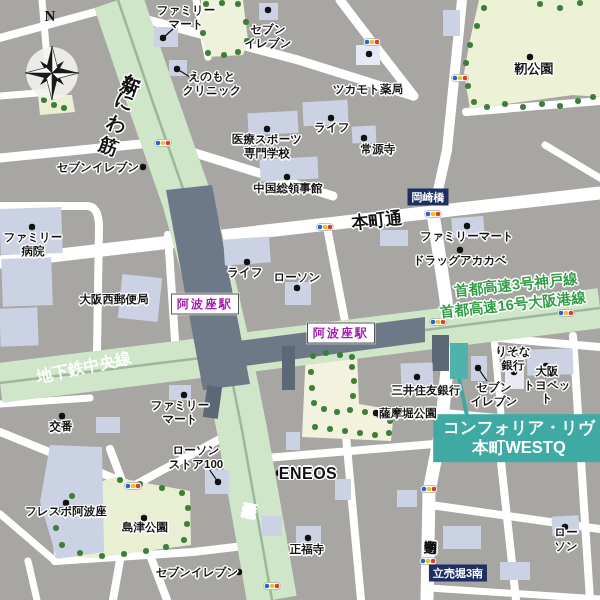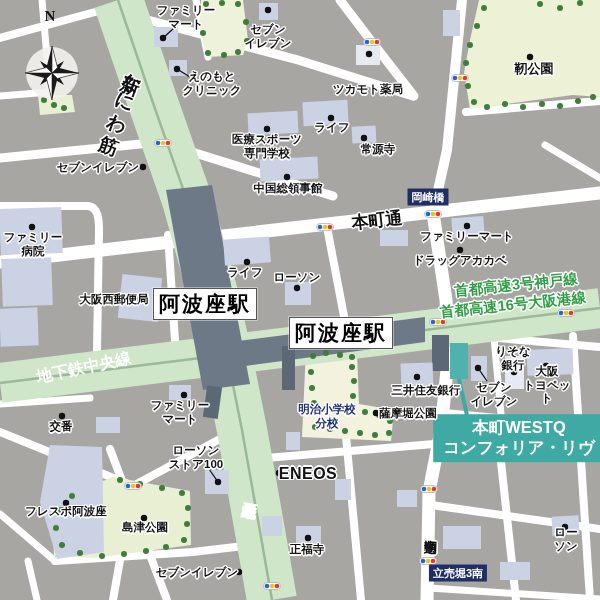--- a/index.html
+++ b/index.html
@@ -5,21 +5,21 @@
   html,body{margin:0;padding:0;background:#ddd;}
   #map{position:relative;width:600px;height:600px;background:#a8a6a3;overflow:hidden;
        font-family:"Liberation Sans","DejaVu Sans",sans-serif;}
   #base{position:absolute;left:0;top:0;}
   .lbl{position:absolute;transform:translate(-50%,-50%);white-space:pre-line;text-align:center;
        font-weight:bold;font-size:11.5px;line-height:1.18;color:#121212;letter-spacing:0;
        text-shadow:-1px -1px 0 #fff,1px -1px 0 #fff,-1px 1px 0 #fff,1px 1px 0 #fff,0 -1.5px 0 #fff,0 1.5px 0 #fff,-1.5px 0 0 #fff,1.5px 0 0 #fff;}
   .latin{font-size:16px;letter-spacing:.5px;}
   .blue-text{color:#22307a;}
   .station-box{position:absolute;transform:translate(-50%,-50%);background:#fff;border:1px solid #555;
-       color:#000000;font-weight:bold;font-size:21px;padding:1px 5px;letter-spacing:2px;white-space:nowrap;
+       color:#a21caf;font-weight:bold;font-size:12px;padding:1px 5px;letter-spacing:2px;white-space:nowrap;
        text-shadow:none;box-shadow:0 0 0 1px #ffffff66;}
   .navy-box{position:absolute;transform:translate(-50%,-50%);background:#1f2e63;color:#fff;
        font-weight:bold;font-size:11px;padding:1px 4px;white-space:nowrap;}
   .road-name{position:absolute;transform-origin:center;font-weight:bold;color:#111;}
   .vert{writing-mode:vertical-rl;text-orientation:upright;}
   .white-text{color:#fff;text-shadow:none;}
   .green-text{color:#2f9e45;font-size:14.5px;white-space:nowrap;
        text-shadow:-1px -1px 0 #fff,1px -1px 0 #fff,-1px 1px 0 #fff,1px 1px 0 #fff,0 -1.5px 0 #fff,0 1.5px 0 #fff,-1.5px 0 0 #fff,1.5px 0 0 #fff;}
   .banner{position:absolute;transform:translate(-50%,-50%);background:#3fa9a3;color:#fff;
        font-weight:bold;font-size:16.5px;line-height:1.2;padding:4px 10px;text-align:center;white-space:nowrap;}
@@ -326,22 +326,22 @@
 <div class="lbl green-text" style="left:516px;top:285px;transform:translate(-50%,-50%) rotate(-6deg);">首都高速3号神戸線</div>
 <div class="lbl green-text" style="left:513px;top:305px;transform:translate(-50%,-50%) rotate(-6deg);">首都高速16号大阪港線</div>
 
 <div class="station-box" style="left:205px;top:304px;">阿波座駅</div>
 <div class="station-box" style="left:341px;top:333px;">阿波座駅</div>
 
 <div class="navy-box" style="left:428px;top:197px;">岡崎橋</div>
 <div class="navy-box" style="left:458px;top:573px;">立売堀3南</div>
 
 <div class="banner" style="left:519px;top:438px;">
+  <div>コンフォリア・リヴ</div>
   <div>本町WESTQ</div>
-  <div>コンフォリア・リヴ</div>
 </div>
 
 <div class="lbl" style="left:186px;top:18px;">ファミリー
 マート</div>
 <div class="lbl" style="left:268px;top:37px;">セブン
 イレブン</div>
 <div class="lbl" style="left:212px;top:84px;">えのもと
 クリニック</div>
 <div class="lbl" style="left:368px;top:65px;margin-top:25px;">ツカモト薬局</div>
 <div class="lbl" style="left:534px;top:69px;font-size:13px;">靭公園</div>
@@ -358,22 +358,20 @@
 <div class="lbl" style="left:460px;top:261px;">ドラッグアカカベ</div>
 <div class="lbl" style="left:245px;top:273px;">ライフ</div>
 <div class="lbl" style="left:297px;top:278px;">ローソン</div>
 <div class="lbl" style="left:426px;top:391px;">三井住友銀行</div>
 <div class="lbl" style="left:494px;top:395px;">セブン
 イレブン</div>
 <div class="lbl" style="left:513px;top:359px;">りそな
 銀行</div>
 <div class="lbl" style="left:547px;top:385px;">大阪
 トヨペット</div>
-<div class="lbl blue-text" style="left:327px;top:417px;">明治小学校
-分校</div>
 <div class="lbl" style="left:408px;top:414px;">薩摩堀公園</div>
 <div class="lbl latin" style="left:308px;top:474px;">ENEOS</div>
 <div class="lbl" style="left:61px;top:427px;">交番</div>
 <div class="lbl" style="left:180px;top:413px;">ファミリー
 マート</div>
 <div class="lbl" style="left:196px;top:458px;">ローソン
 ストア100</div>
 <div class="lbl" style="left:66px;top:512px;">フレスポ阿波座</div>
 <div class="lbl" style="left:145px;top:528px;">島津公園</div>
 <div class="lbl" style="left:197px;top:573px;">セブンイレブン</div>

